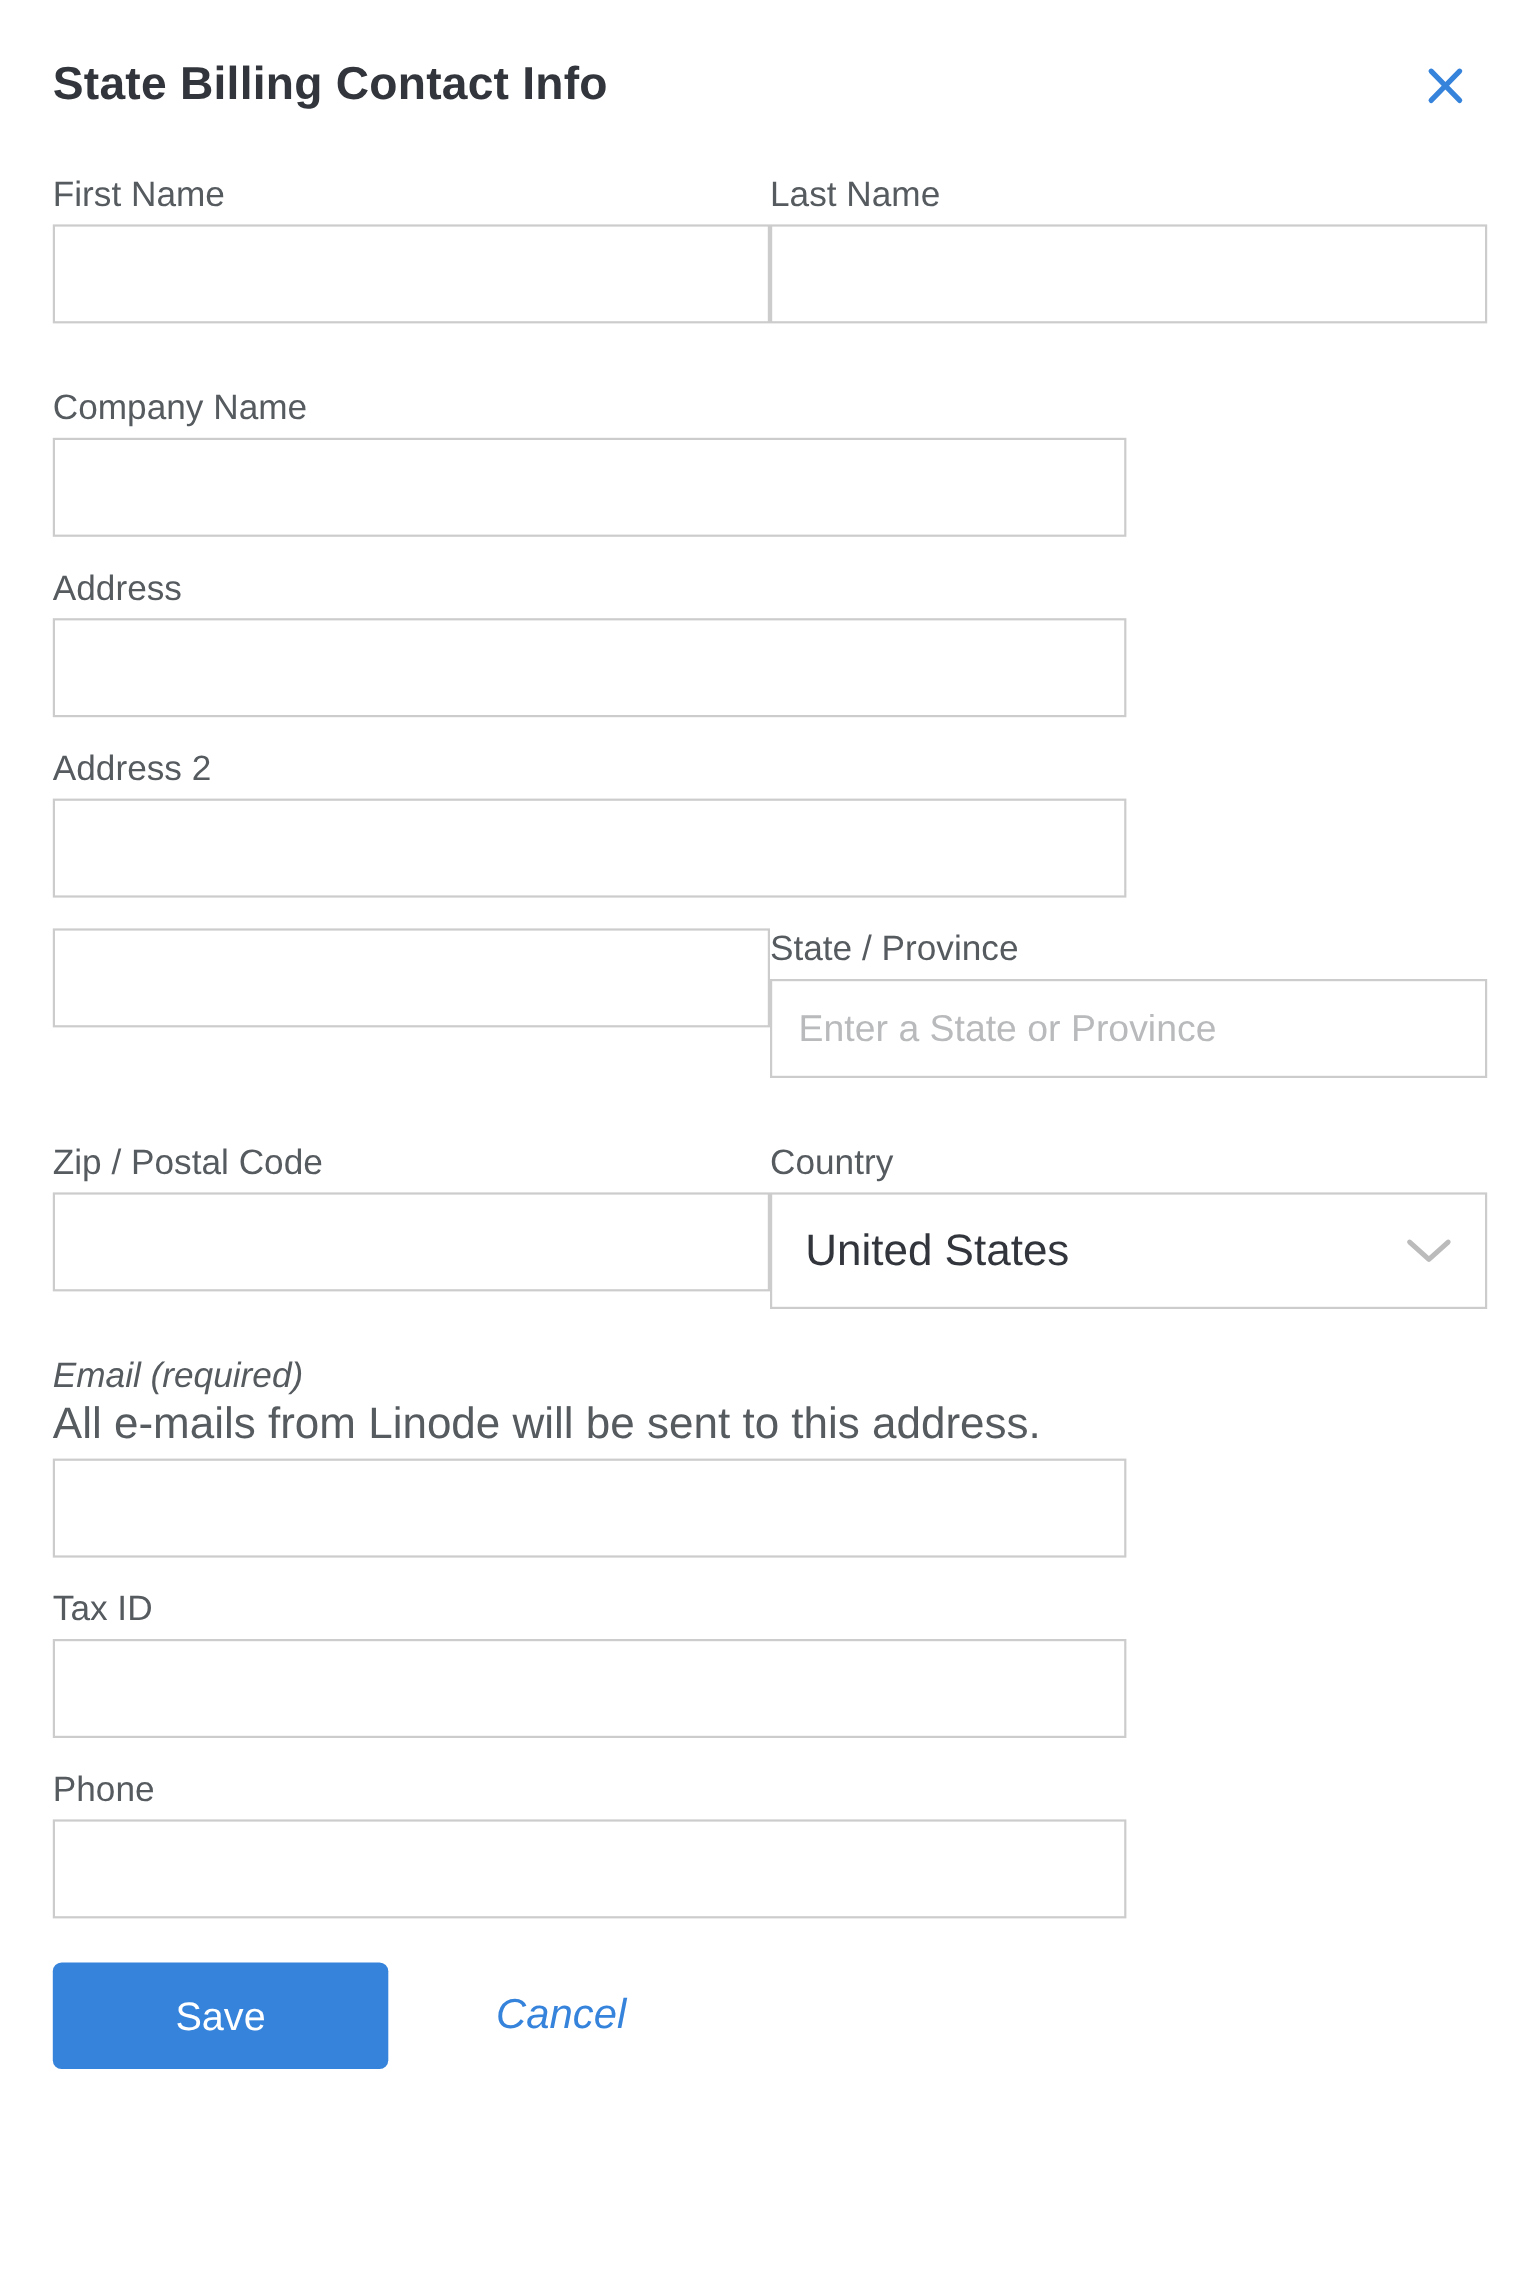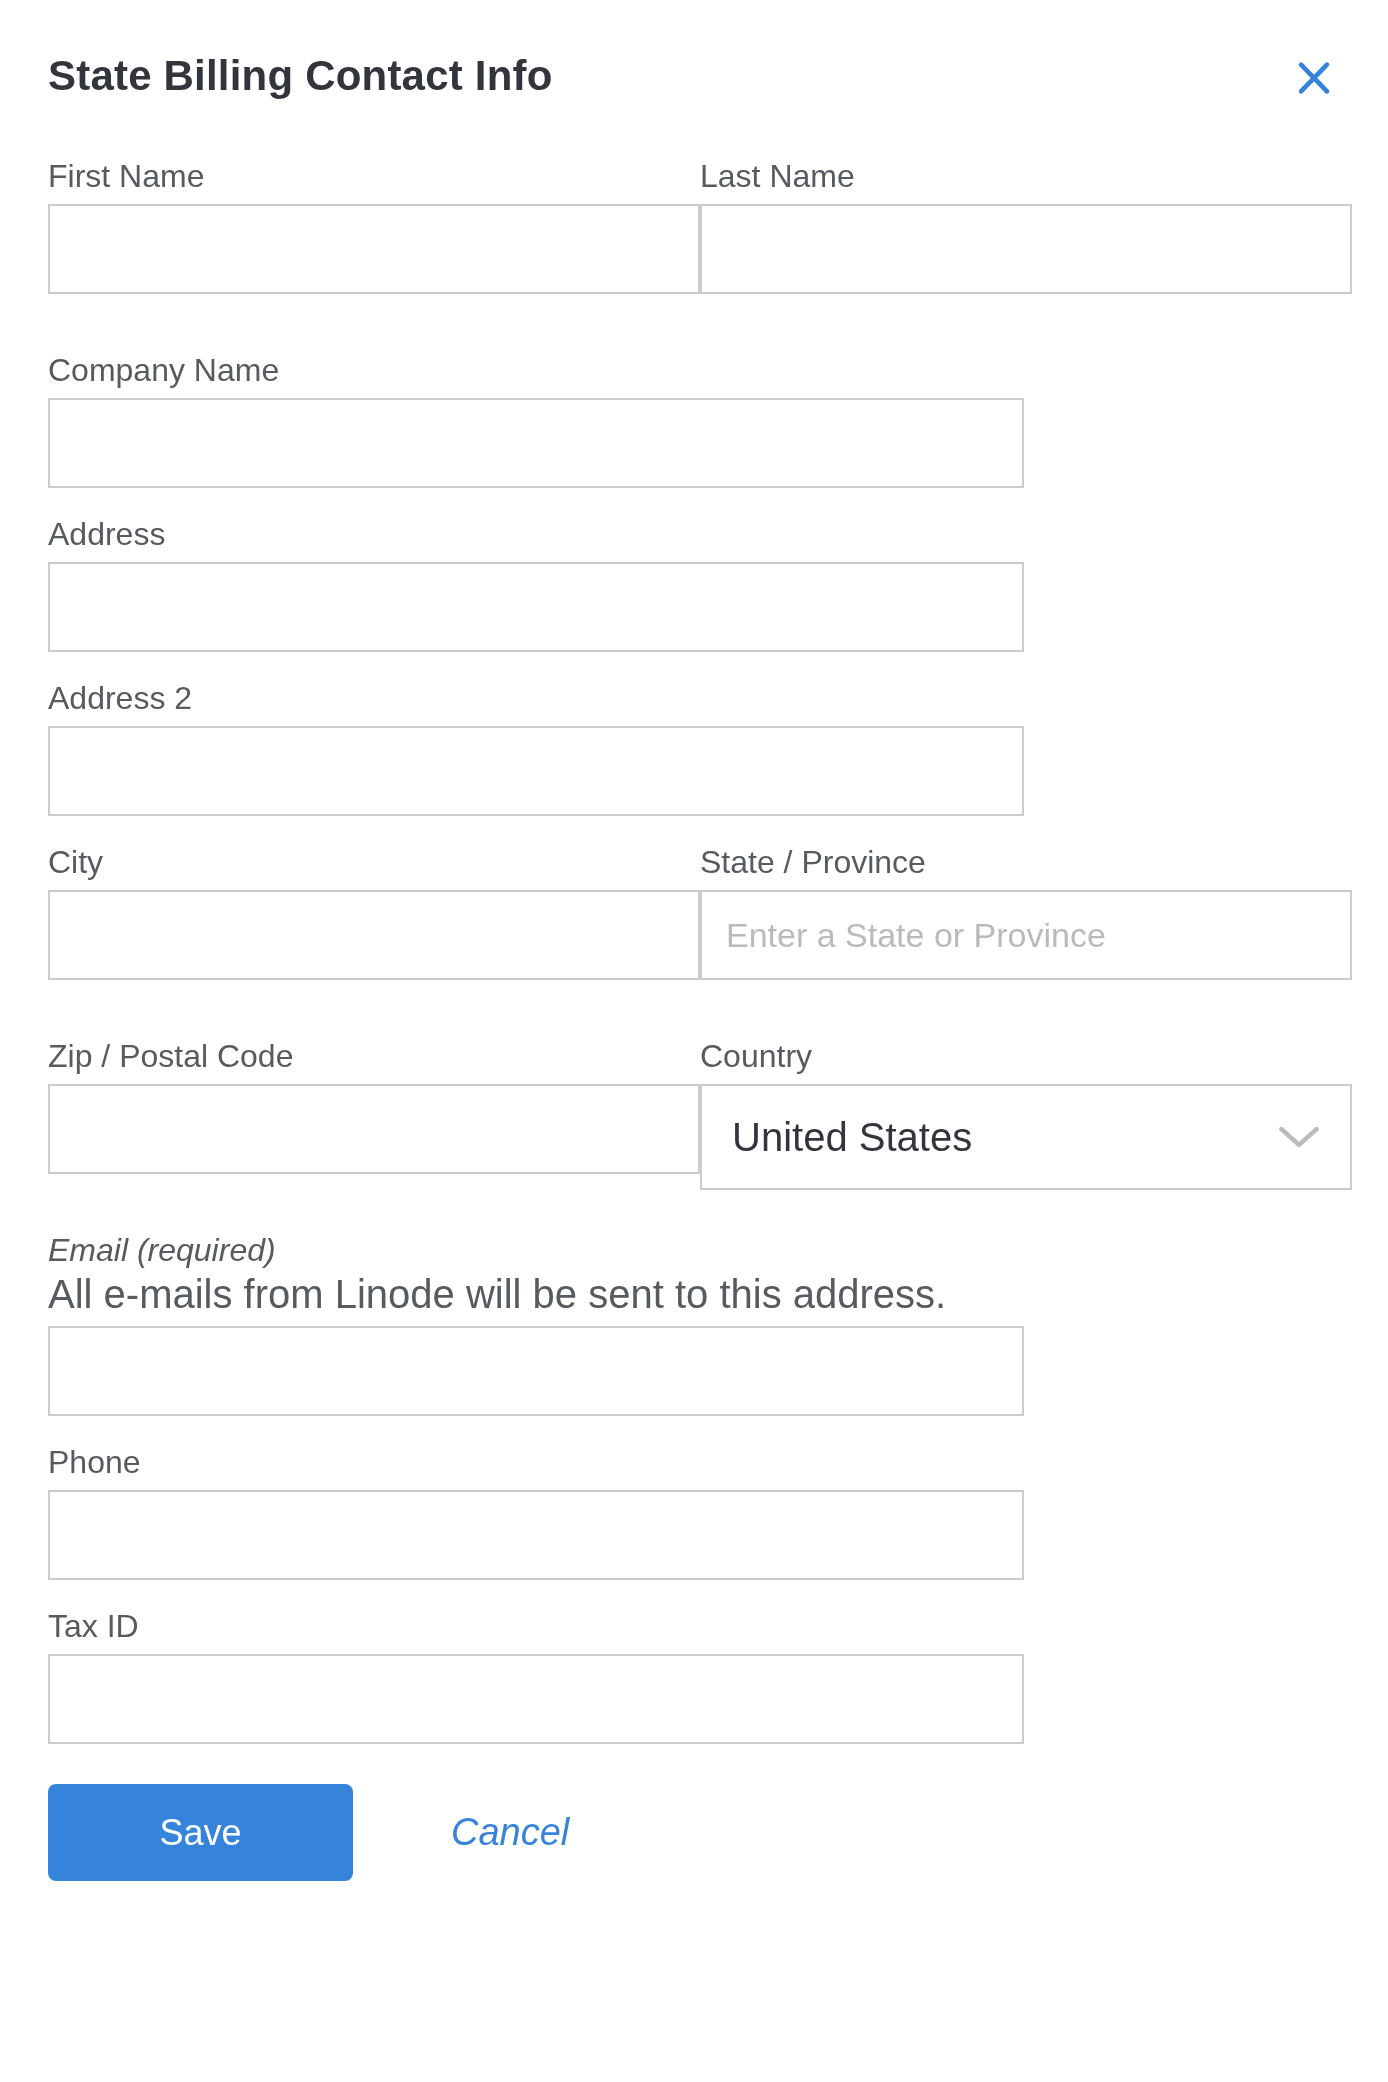--- a/index.html
+++ b/index.html
@@ -169,21 +169,20 @@
       <input class="text-input" type="text" value="" style="">
     </div>
 
     <div class="field full">
       <label>Address 2</label>
       <input class="text-input" type="text" value="" style="">
     </div>
 
     <div class="row">
       <div class="field">
-        <label>City</label>
         <input class="text-input" type="text" value="" style="">
       </div>
       <div class="field">
         <label>State / Province</label>
         <input class="text-input" type="text" placeholder="Enter a State or Province" style="">
       </div>
     </div>
 
     <div class="row country-row">
       <div class="field">
@@ -201,26 +200,26 @@
       </div>
     </div>
 
     <div class="field full">
       <label class="email-label">Email (required)</label>
       <div class="helper-text">All e-mails from Linode will be sent to this address.</div>
       <input class="text-input" type="text" value="" style="">
     </div>
 
     <div class="field full">
+      <label>Tax ID</label>
+      <input class="text-input" type="text" value="" style="">
+    </div>
+
+    <div class="field full">
       <label>Phone</label>
-      <input class="text-input" type="text" value="" style="">
-    </div>
-
-    <div class="field full">
-      <label>Tax ID</label>
       <input class="text-input" type="text" value="" style="">
     </div>
 
     <div class="actions">
       <button type="button" class="save-btn">Save</button>
       <button type="button" class="cancel-btn">Cancel</button>
     </div>
 
   </form>
 </div>

